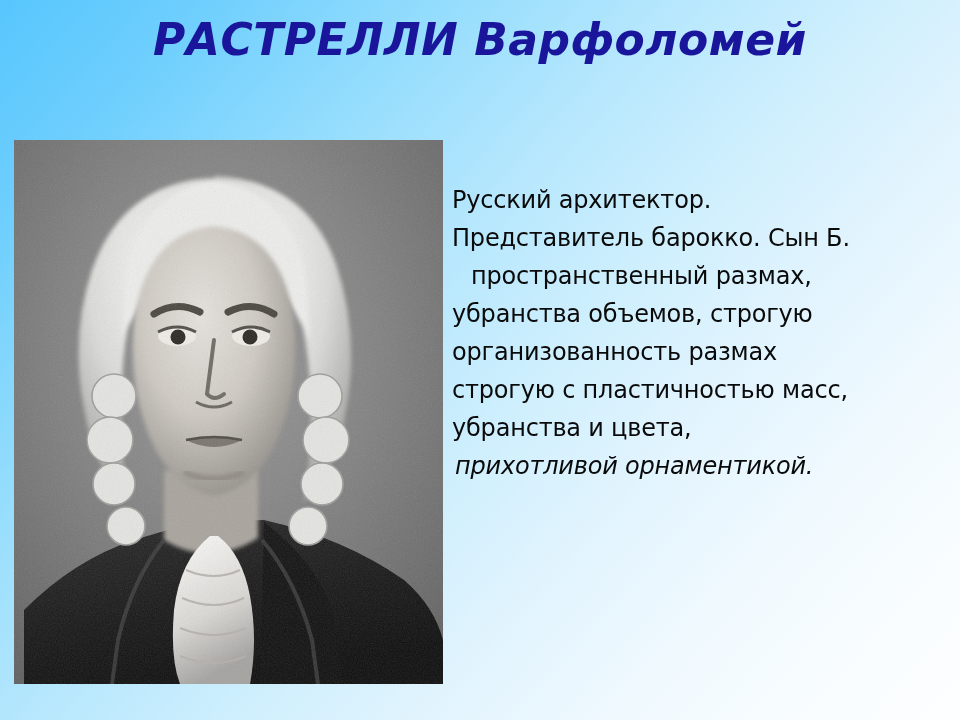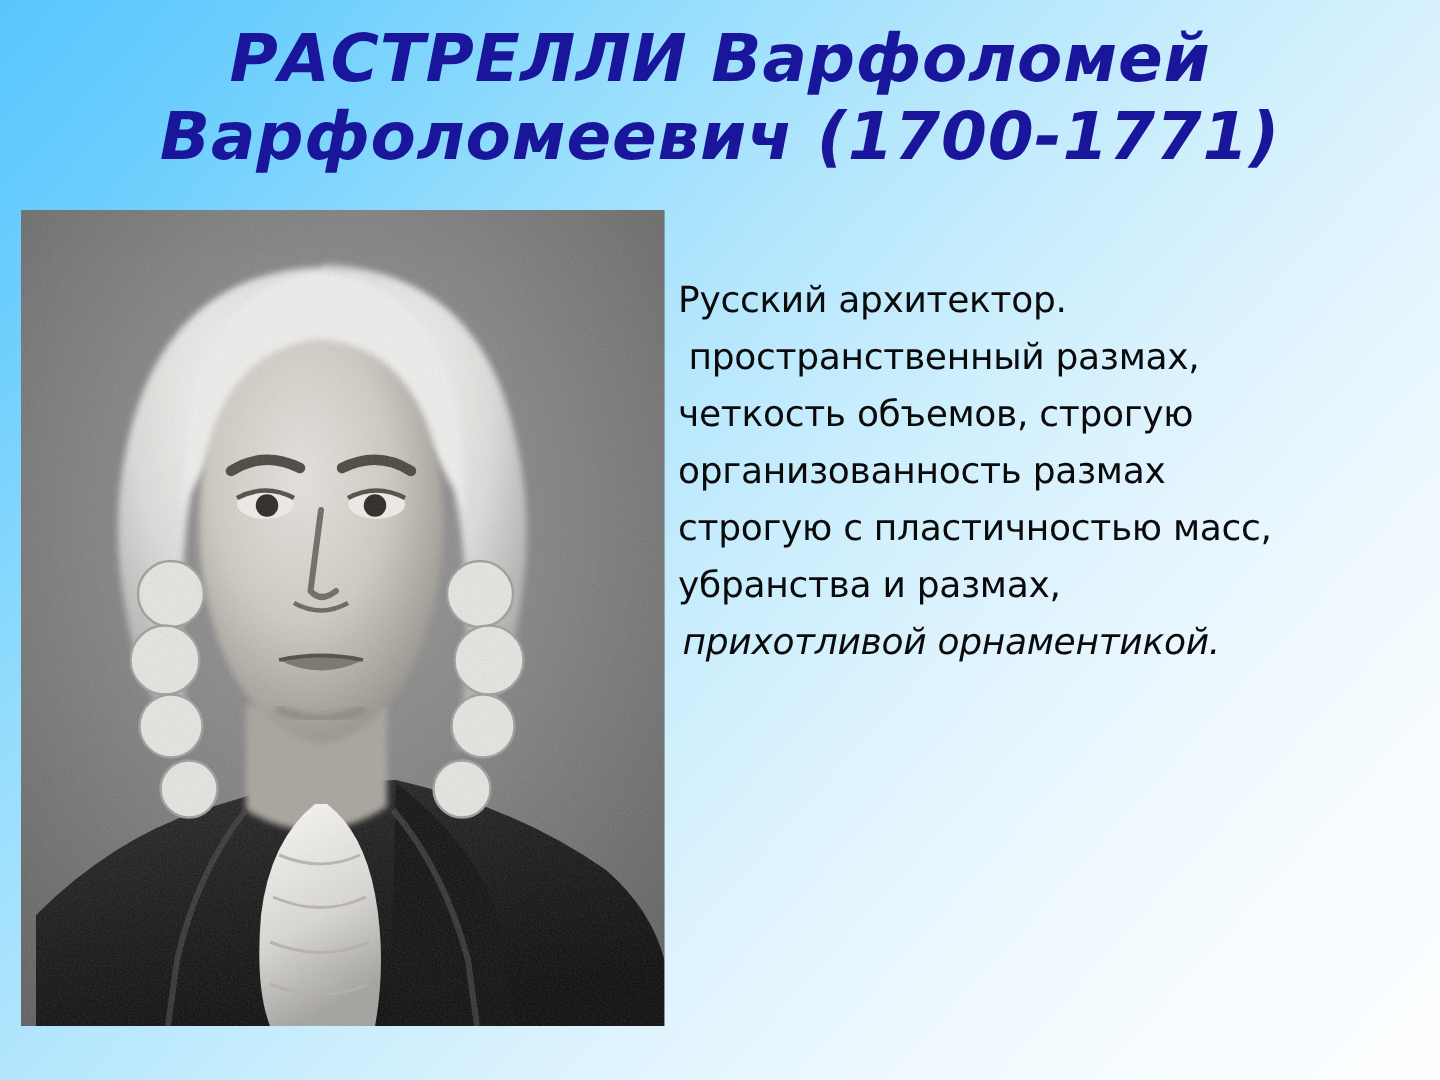--- a/index.html
+++ b/index.html
@@ -82,31 +82,30 @@
   .body-line {
     display: block;
     font-family: "DejaVu Sans", sans-serif;
     font-size: 24px;
     line-height: 38px;
     color: #0a0a0a;
     white-space: nowrap;
     letter-spacing: -0.2px;
   }
 
-  .indent-1 { padding-left: 7px; }
+  .indent-1 { padding-left: 7px; margin-left: 12px; }
   .indent-2 { padding-left: 3px; font-style: italic; }
 </style>
 </head>
 <body>
 
 <div id="slide">
 
   <div id="title-block">
     <span class="title-line">РАСТРЕЛЛИ Варфоломей</span>
-    <span class="title-line">Варфоломеевич (1700-1771)</span>
   </div>
 
   <div id="portrait">
     <svg viewBox="0 0 429 544" preserveAspectRatio="none">
       <defs>
         <radialGradient id="bgGrad" cx="48%" cy="38%" r="82%">
           <stop offset="0%" stop-color="#9a9a9a"></stop>
           <stop offset="45%" stop-color="#818181"></stop>
           <stop offset="100%" stop-color="#5c5c5c"></stop>
         </radialGradient>
@@ -215,21 +214,22 @@
       <path d="M 150 400 Q 118 440 104 500 L 98 544" stroke="#454545" stroke-width="4" fill="none" opacity="0.7"></path>
       <path d="M 248 400 Q 282 440 298 500 L 304 544" stroke="#454545" stroke-width="4" fill="none" opacity="0.7"></path>
 
       <rect x="0" y="0" width="429" height="544" fill="url(#bgGrad)" opacity="0"></rect>
       <rect x="0" y="0" width="429" height="544" filter="url(#grain)" opacity="0.55"></rect>
     </svg>
   </div>
 
   <div id="body-text">
     <span class="body-line">Русский архитектор.</span>
+    <span class="body-line">Представитель барокко. Сын Б.</span>
     <span class="body-line indent-1">пространственный размах,</span>
-    <span class="body-line">четкость объемов, строгую</span>
+    <span class="body-line">убранства объемов, строгую</span>
     <span class="body-line">организованность размах</span>
     <span class="body-line">строгую с пластичностью масс,</span>
-    <span class="body-line">убранства и размах,</span>
+    <span class="body-line">убранства и цвета,</span>
     <span class="body-line indent-2">прихотливой орнаментикой.</span>
   </div>
 
 </div>
 
 </body></html>

